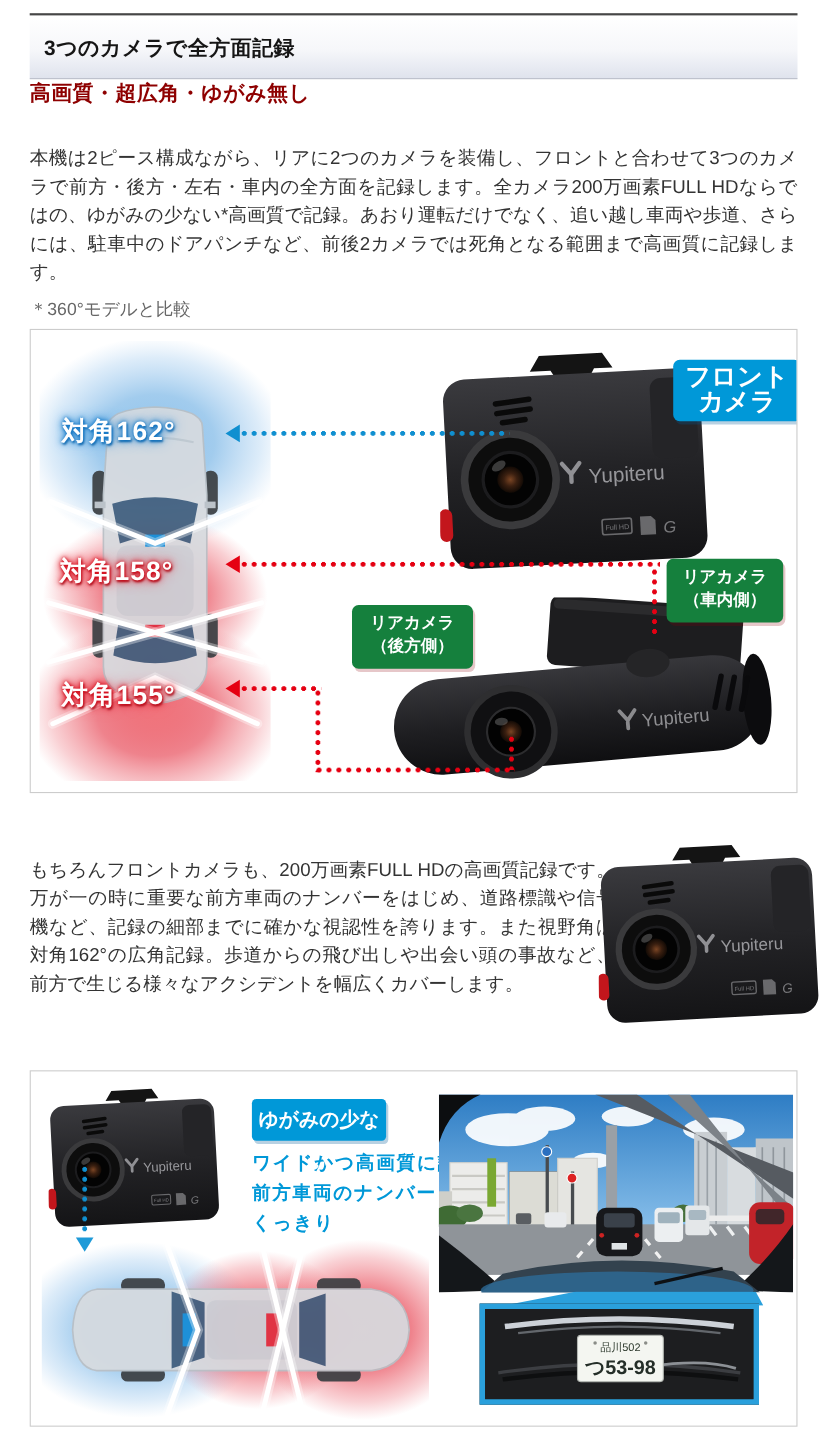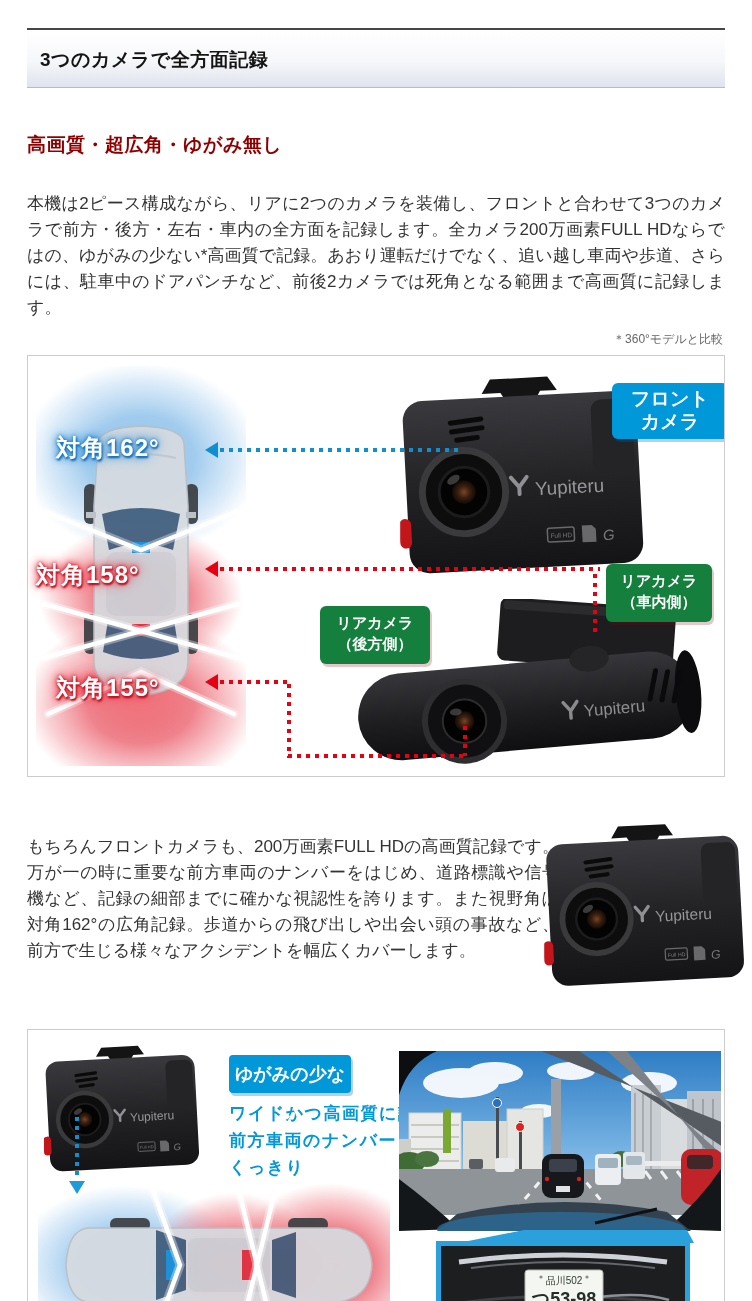--- a/index.html
+++ b/index.html
@@ -1,43 +1,43 @@
 <!DOCTYPE html>
 <html><head>
 <meta charset="utf-8">
 <style>
   html,body{margin:0;padding:0;background:#fff;}
   body{width:752px;height:1301px;overflow:hidden;position:relative;
        font-family:"Liberation Sans","DejaVu Sans",sans-serif;color:#333;}
   .content{margin-left:27px;width:698px;}
   
-  .header-bar{margin-top:28px;height:57px;border-top:2px solid #464646;border-bottom:1px solid #b7bcc8;
+  .header-bar{margin-top:12px;height:57px;border-top:2px solid #464646;border-bottom:1px solid #b7bcc8;
       background:linear-gradient(180deg,#ffffff 0%,#f6f7fa 55%,#dfe3ed 100%);}
   .header-bar h1{margin:0;padding:17px 0 0 13px;font-size:19px;font-weight:bold;color:#151515;letter-spacing:.5px;}
   h2{font-size:19px;font-weight:bold;color:#8e0000;margin:0;letter-spacing:.5px;}
-  #h2-1{margin-top:44px;}
+  #h2-1{}
   p.body{font-size:17px;line-height:26px;margin:33px 0 0 0;text-align:justify;color:#333;}
-  .note{font-size:12px;color:#666;text-align:right;margin:10px 2px 0 0;}
+  .note{font-size:16px;color:#666;text-align:left;margin:10px 2px 0 0;}
   .figure-box{position:relative;border:1px solid #ccc;background:#fff;overflow:hidden;}
   #fig1{height:420px;margin-top:7px;}
   #fig2{height:322px;margin-top:25px;}
   #sec2{margin-top:57px;position:relative;min-height:170px;}
   #sec2 p.body{width:532px;margin-top:22px;}
   .sec2-cam{position:absolute;right:-23px;top:-12px;width:204px;height:171px;}
   .abs{position:absolute;}
   
   .angle{position:absolute;width:170px;text-align:left;font-size:24px;font-weight:bold;color:#fff;letter-spacing:1px;}
   .angle.b{text-shadow:0 0 3px #1579c8,0 0 7px #1579c8,0 0 13px #3b9be0,1px 2px 2px #0c5a9a;}
   .angle.r{text-shadow:0 0 3px #d8101e,0 0 7px #d8101e,0 0 13px #ef4456,1px 2px 2px #8f0410;}
   
   .tag{position:absolute;color:#fff;font-weight:bold;text-align:center;border-radius:6px;z-index:5;}
   .tag.b{background:#0098d8;box-shadow:2px 3px 0 rgba(0,90,150,.28);}
   .tag.r{background:#15803d;box-shadow:2px 3px 0 rgba(140,0,10,.22);}
   .tag span{display:block;line-height:21px;}
-  #tag-front{left:584px;top:27px;width:116px;height:52px;font-size:19px;padding-top:4px;}
+  #tag-front{left:584px;top:27px;width:116px;height:52px;font-size:23px;padding-top:4px;}
   #tag-front span{line-height:23px;}
   #tag-rear-in{left:578px;top:208px;width:106px;height:52px;font-size:15px;padding-top:6px;}
   #tag-rear-back{left:292px;top:250px;width:110px;height:52px;font-size:15px;padding-top:6px;}
   #tag-front2{left:201px;top:25px;width:122px;height:38px;font-size:18px;line-height:38px;border-radius:4px;}
   .cap{position:absolute;left:201px;top:70px;font-size:17px;font-weight:bold;color:#0098d8;line-height:27px;letter-spacing:1.5px;}
   
   .dh{position:absolute;height:6px;background-repeat:repeat-x;background-size:9px 6px;z-index:4;}
   .dh.b{background-image:radial-gradient(circle 2.2px at 4px 3px,#0f8fd0 97%,rgba(0,0,0,0));}
   .dh.r{background-image:radial-gradient(circle 2.2px at 4px 3px,#e50012 97%,rgba(0,0,0,0));}
   .dv{position:absolute;width:6px;background-repeat:repeat-y;background-size:6px 9px;z-index:4;}
@@ -218,21 +218,21 @@
   <h2 id="h2-1">高画質・超広角・ゆがみ無し</h2>
   <p class="body">本機は2ピース構成ながら、リアに2つのカメラを装備し、フロントと合わせて3つのカメラで前方・後方・左右・車内の全方面を記録します。全カメラ200万画素FULL HDならではの、ゆがみの少ない*高画質で記録。あおり運転だけでなく、追い越し車両や歩道、さらには、駐車中のドアパンチなど、前後2カメラでは死角となる範囲まで高画質に記録します。</p>
   <div class="note">＊360°モデルと比較</div>
 
   <div id="fig1" class="figure-box">
     <svg class="abs" style="left:8px;top:10px" width="210" height="400" viewBox="0 0 210 400">
         <use href="#sym-car-top-v"></use>
       </svg>
 
     <div class="angle b abs" style="left:28px;top:76px">対角162°</div>
-    <div class="angle r abs" style="left:8px;top:203px">対角158°</div>
+    <div class="angle r abs" style="left:26px;top:203px">対角158°</div>
     <div class="angle r abs" style="left:28px;top:316px">対角155°</div>
 
     <div class="ar-l b" style="left:177px;top:86px"></div>
     <div class="dh b" style="left:190px;top:91px;width:245px"></div>
 
     <div class="ar-l r" style="left:177px;top:205px"></div>
     <div class="dh r" style="left:190px;top:210px;width:382px"></div>
     <div class="dv r" style="left:564px;top:216px;height:62px"></div>
 
     <div class="ar-l r" style="left:177px;top:318px"></div>

